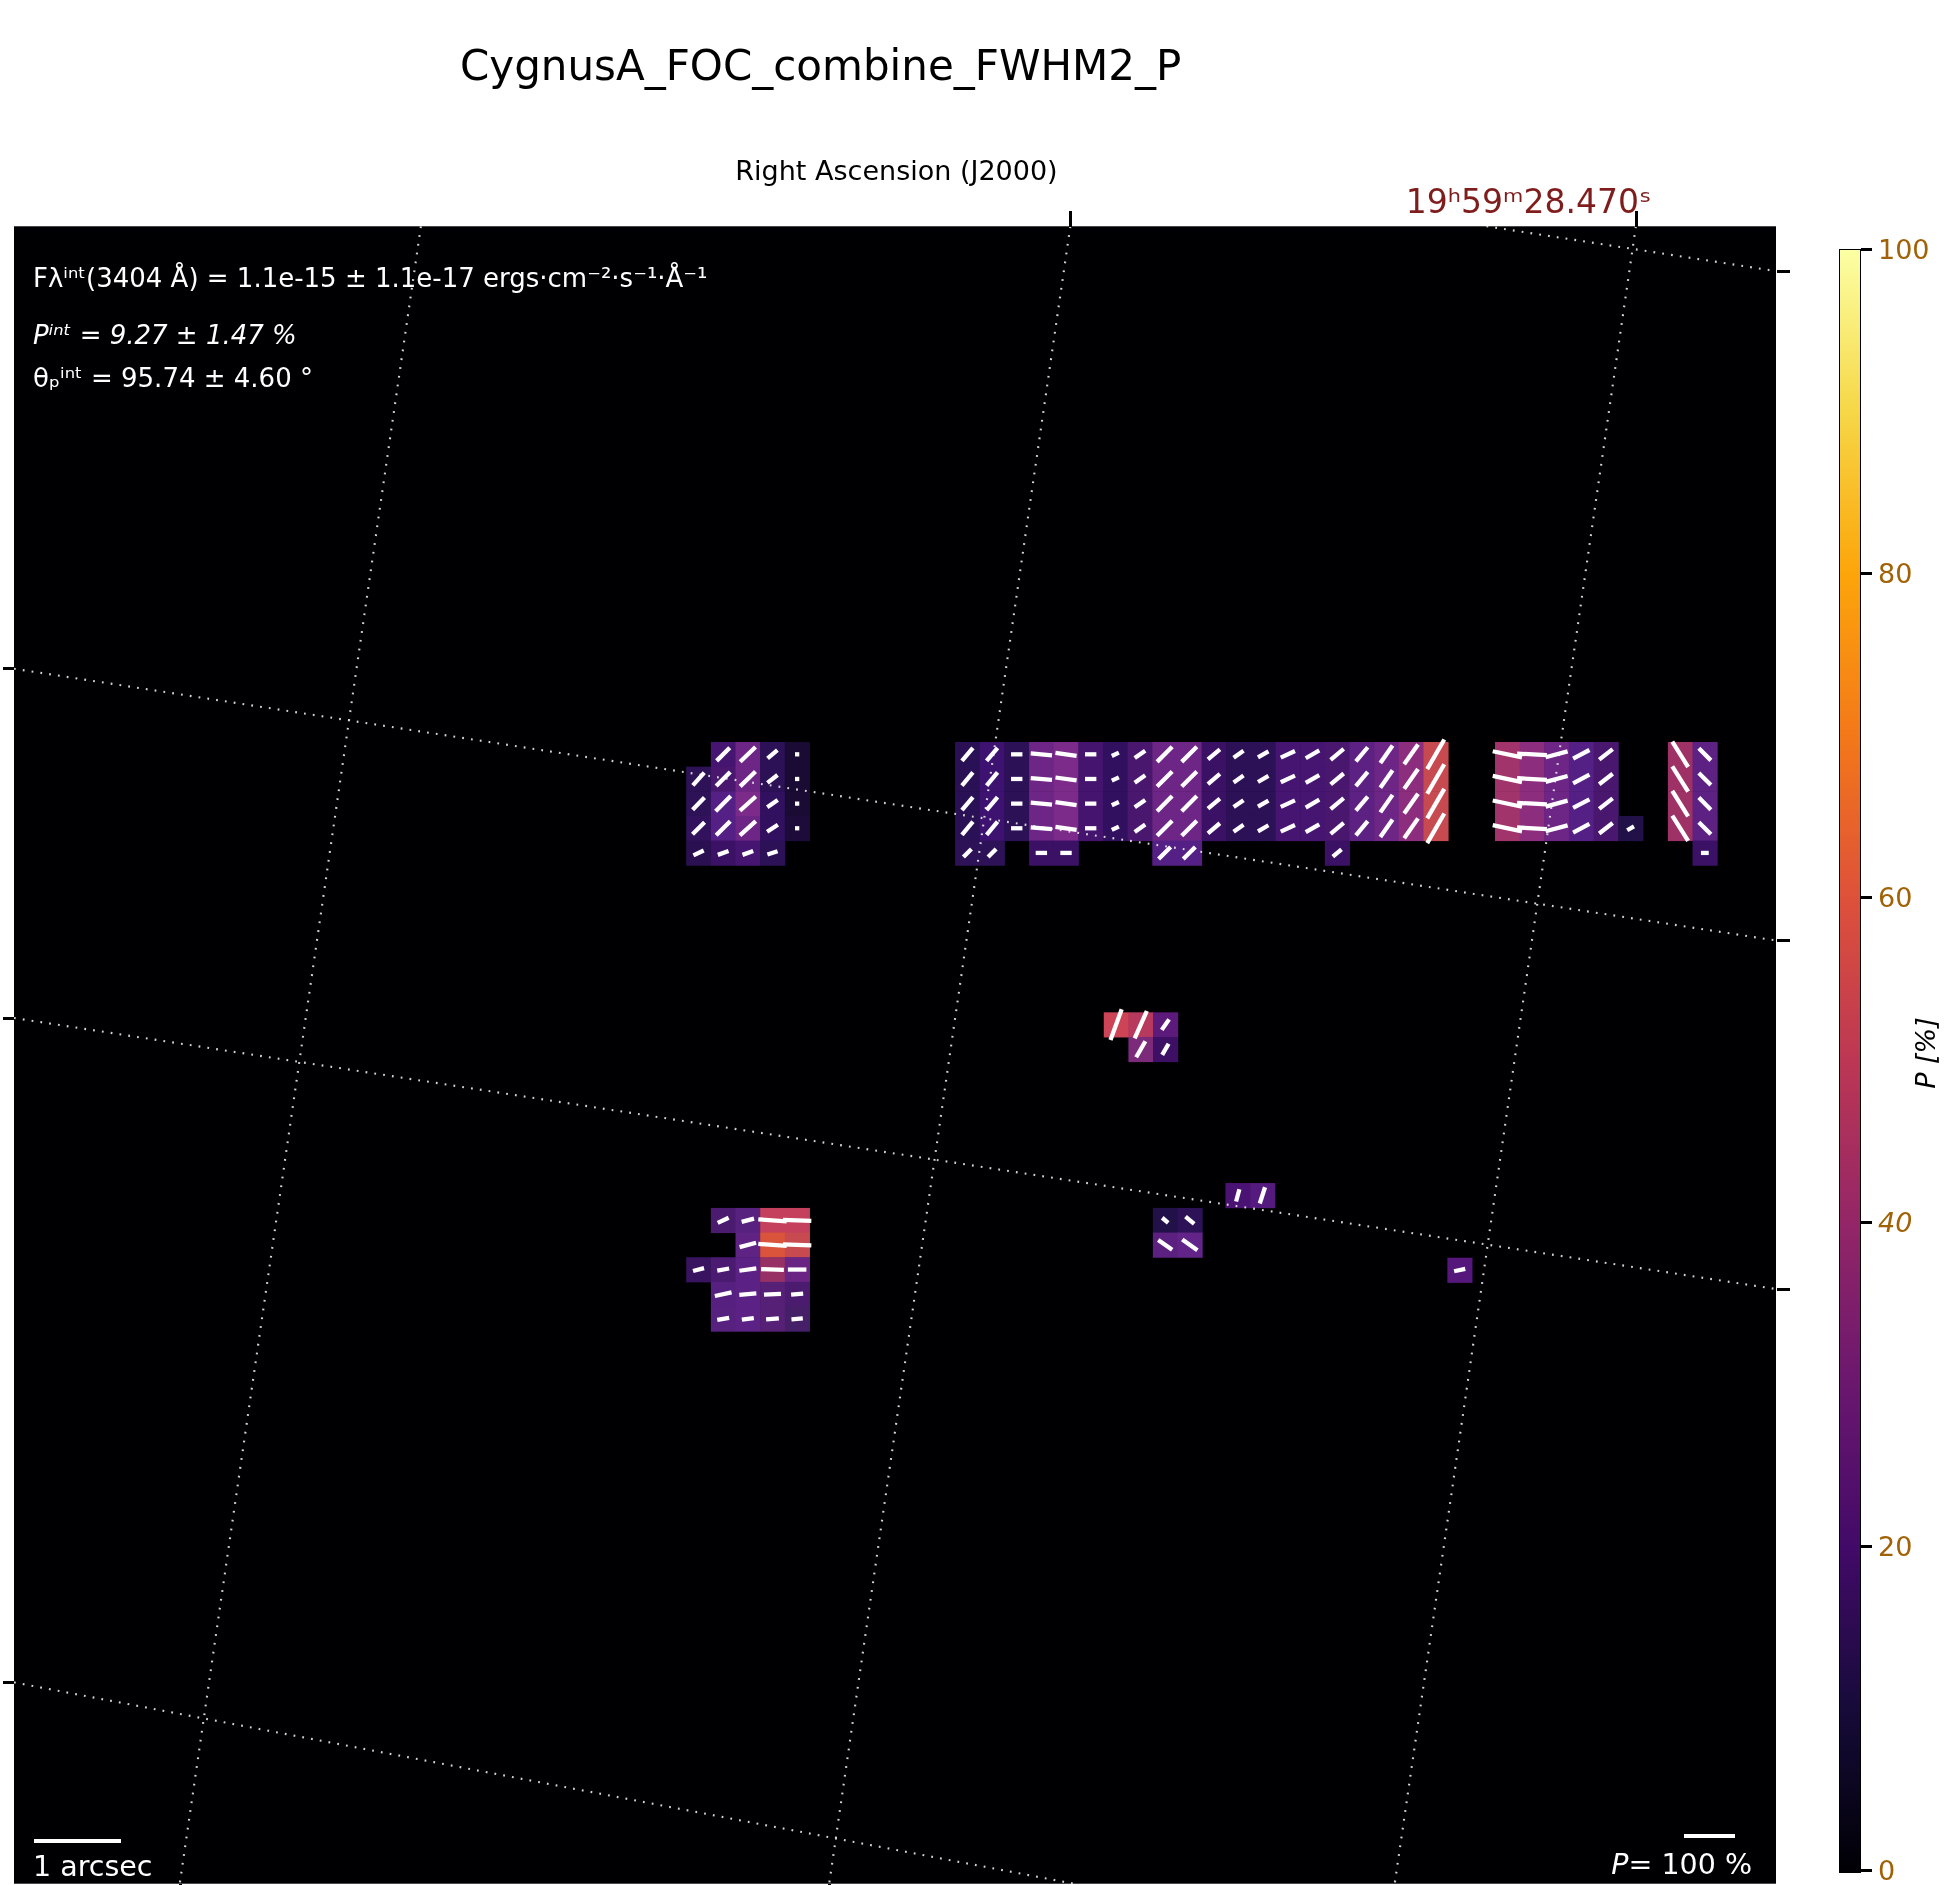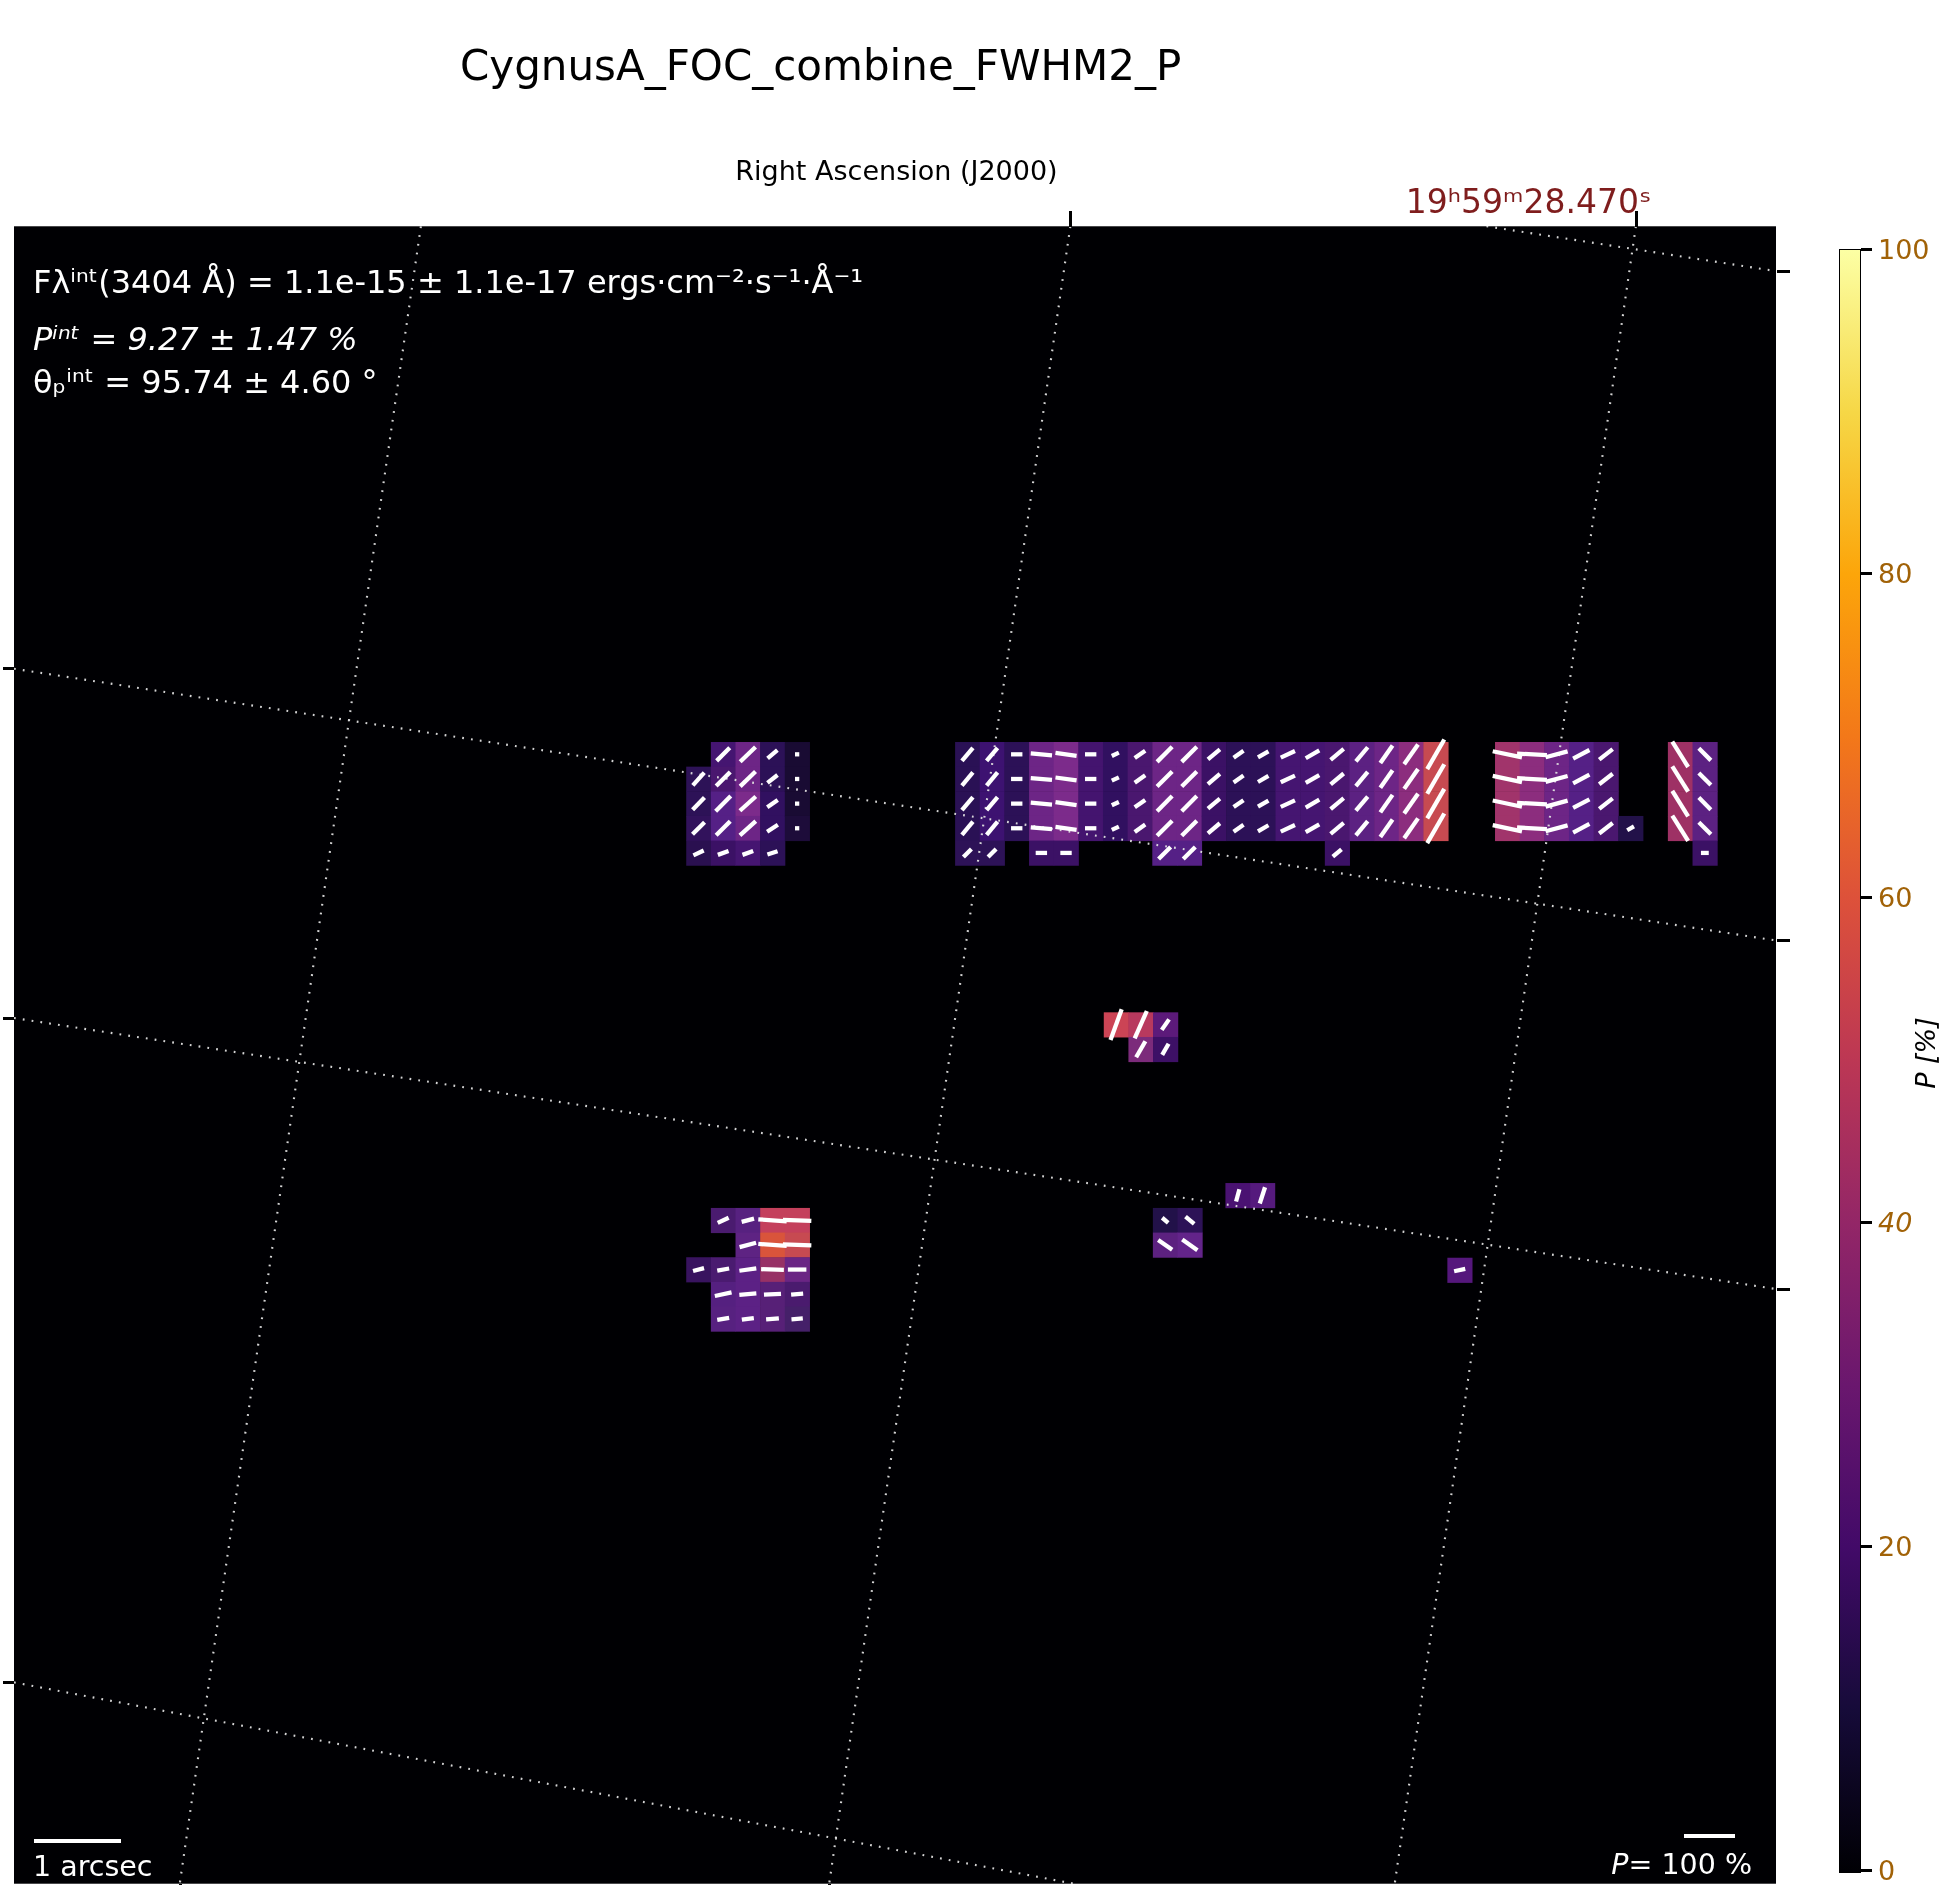--- a/index.html
+++ b/index.html
@@ -3,21 +3,21 @@
 <meta charset="utf-8">
 <style>
   html,body{margin:0;padding:0;background:#ffffff;}
   #page{position:relative;width:1955px;height:1886px;background:#ffffff;overflow:hidden;
         font-family:"DejaVu Sans",sans-serif;color:#000;}
   .abs{position:absolute;}
   #fig-title{left:460px;top:33px;width:712px;text-align:center;font-size:42px;color:#000;margin-top:8px;}
   #ra-axis-label{left:612px;top:155px;width:569px;text-align:center;font-size:27px;color:#000;}
   #ra-tick-label{left:1386px;top:182px;width:285px;text-align:center;font-size:33px;color:#7f1d1d;}
   #plot-svg{position:absolute;left:14.2px;top:226px;}
-  .annot{left:33px;color:#ffffff;font-size:32px;white-space:nowrap;z-index:5;}
+  .annot{left:33px;color:#ffffff;font-size:26px;white-space:nowrap;z-index:5;}
   #annot-line1{top:263px;}
   #annot-line2{top:320px;font-style:italic;}
   #annot-line3{top:363px;}
   .wbar{background:#ffffff;z-index:5;}
   #scalebar-line{left:34px;top:1839px;width:87px;height:3.6px;}
   #scalebar-label{left:33px;top:1850px;color:#fff;font-size:28.5px;z-index:5;}
   #pol-scalebar-line{left:1684px;top:1834px;width:51px;height:3.6px;}
   #pol-scalebar-label{left:1537px;top:1848px;width:215px;text-align:right;color:#fff;font-size:28.5px;z-index:5;white-space:nowrap;}
   #pol-scalebar-label .math{font-style:italic;}
   #colorbar{left:1839px;top:249px;width:20px;height:1622px;border:1.4px solid #000;

